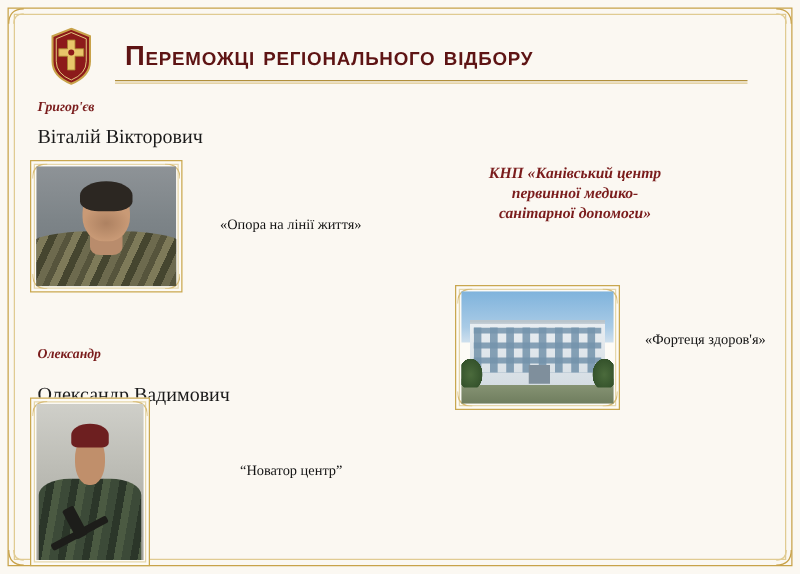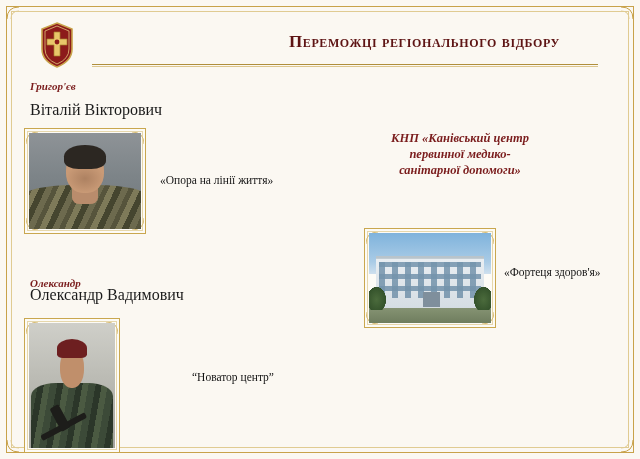--- a/index.html
+++ b/index.html
@@ -57,28 +57,28 @@
     left: 36px;
     top: 8px;
     width: 42px;
     height: 46px;
   }
   .header-title {
     position: absolute;
     left: 100px;
     top: 18px;
     width: 460px;
-    text-align: right;
-    font-size: 17px;
+    text-align: left;
+    font-size: 22px;
     font-weight: bold;
     letter-spacing: 0.6px;
     color: #5e1414;
     font-variant: small-caps;
     text-transform: none;
-    font-family: Liberation Serif, serif;
+    font-family: Liberation Sans, sans-serif;
   }
   .header-rule {
     position: absolute;
     left: 92px;
     top: 64px;
     width: 506px;
     height: 3px;
   }
   .header-rule .l1 {
     position:absolute; left:0; top:0; width:100%; height:1px; background:#b08f3c;
@@ -306,24 +306,24 @@
   <div class="photo-img">
     <div class="p1-bg"></div>
     <div class="p1-body"></div>
     <div class="p1-neck"></div>
     <div class="p1-head"></div>
     <div class="p1-hair"></div>
     <div class="p1-shadow"></div>
   </div>
 </div>
 
-<div class="caption" style="left:160px; top:174px;font-family:Liberation Serif, serif;">«Опора на лінії життя»</div>
+<div class="caption" style="left:176px; top:174px;font-family:Liberation Serif, serif;">«Опора на лінії життя»</div>
 
 <div class="nom-surname" style="left:30px; top:277px;">Олександр</div>
-<div class="nom-patronymic" style="left:30px; top:286px;">Олександр  Вадимович</div>
+<div class="nom-patronymic" style="left:30px; top:308px;">Олександр  Вадимович</div>
 
 <div class="photo-frame" style="left:24px; top:318px; width:96px; height:135px;">
   <div class="inner-line"></div>
   <div class="corner-s" style="left:1px;top:1px;"><svg width="12" height="12">
         <path d="M0 12 Q0 0 12 0" fill="none" stroke="#d8bd79" stroke-width="1"></path>
       </svg></div>
   <div class="corner-s" style="right:1px;top:1px;transform:scaleX(-1);"><svg width="12" height="12">
         <path d="M0 12 Q0 0 12 0" fill="none" stroke="#d8bd79" stroke-width="1"></path>
       </svg></div>
   <div class="photo-img">
@@ -359,13 +359,13 @@
     <div class="p3-ground"></div>
     <div class="p3-roof"></div>
     <div class="p3-building"></div>
     <div class="p3-windows"></div>
     <div class="p3-entry"></div>
     <div class="p3-tree" style="left:-2%;"></div>
     <div class="p3-tree" style="right:-2%;"></div>
   </div>
 </div>
 
-<div class="caption" style="left:504px; top:266px;">«Фортеця здоров'я»</div>
+<div class="caption" style="left:516px; top:266px;">«Фортеця здоров'я»</div>
 
 </body></html>

